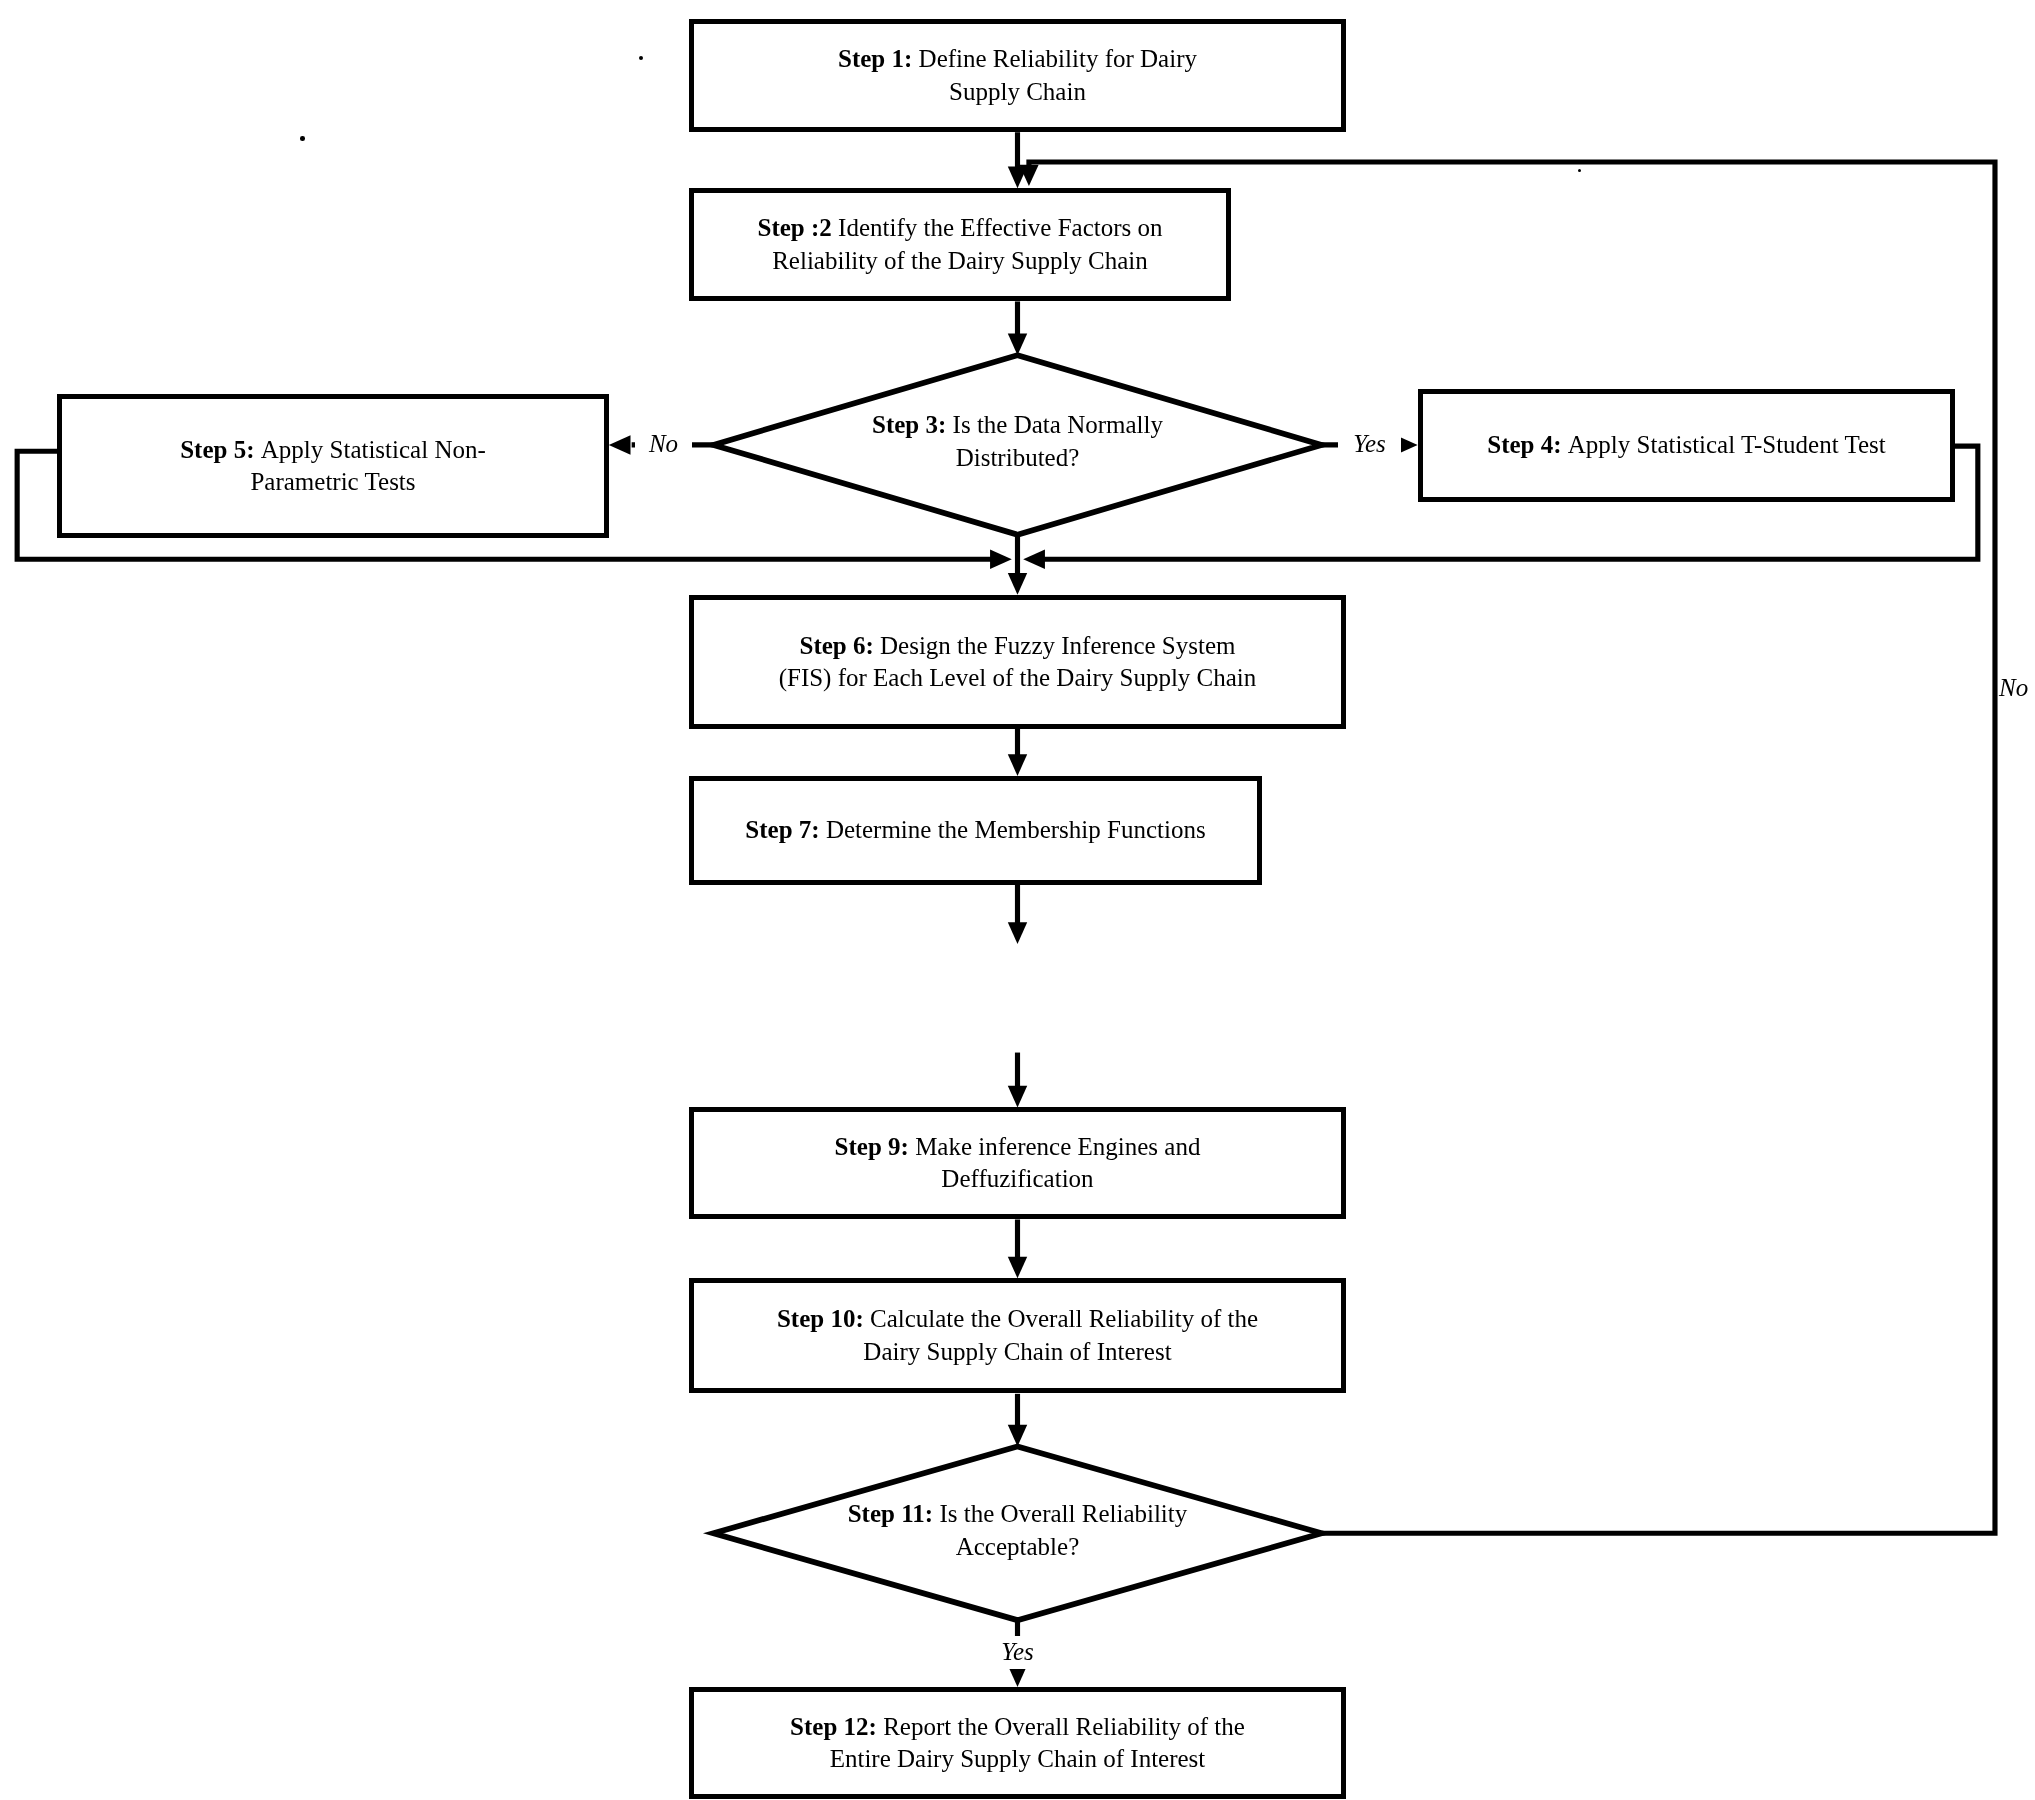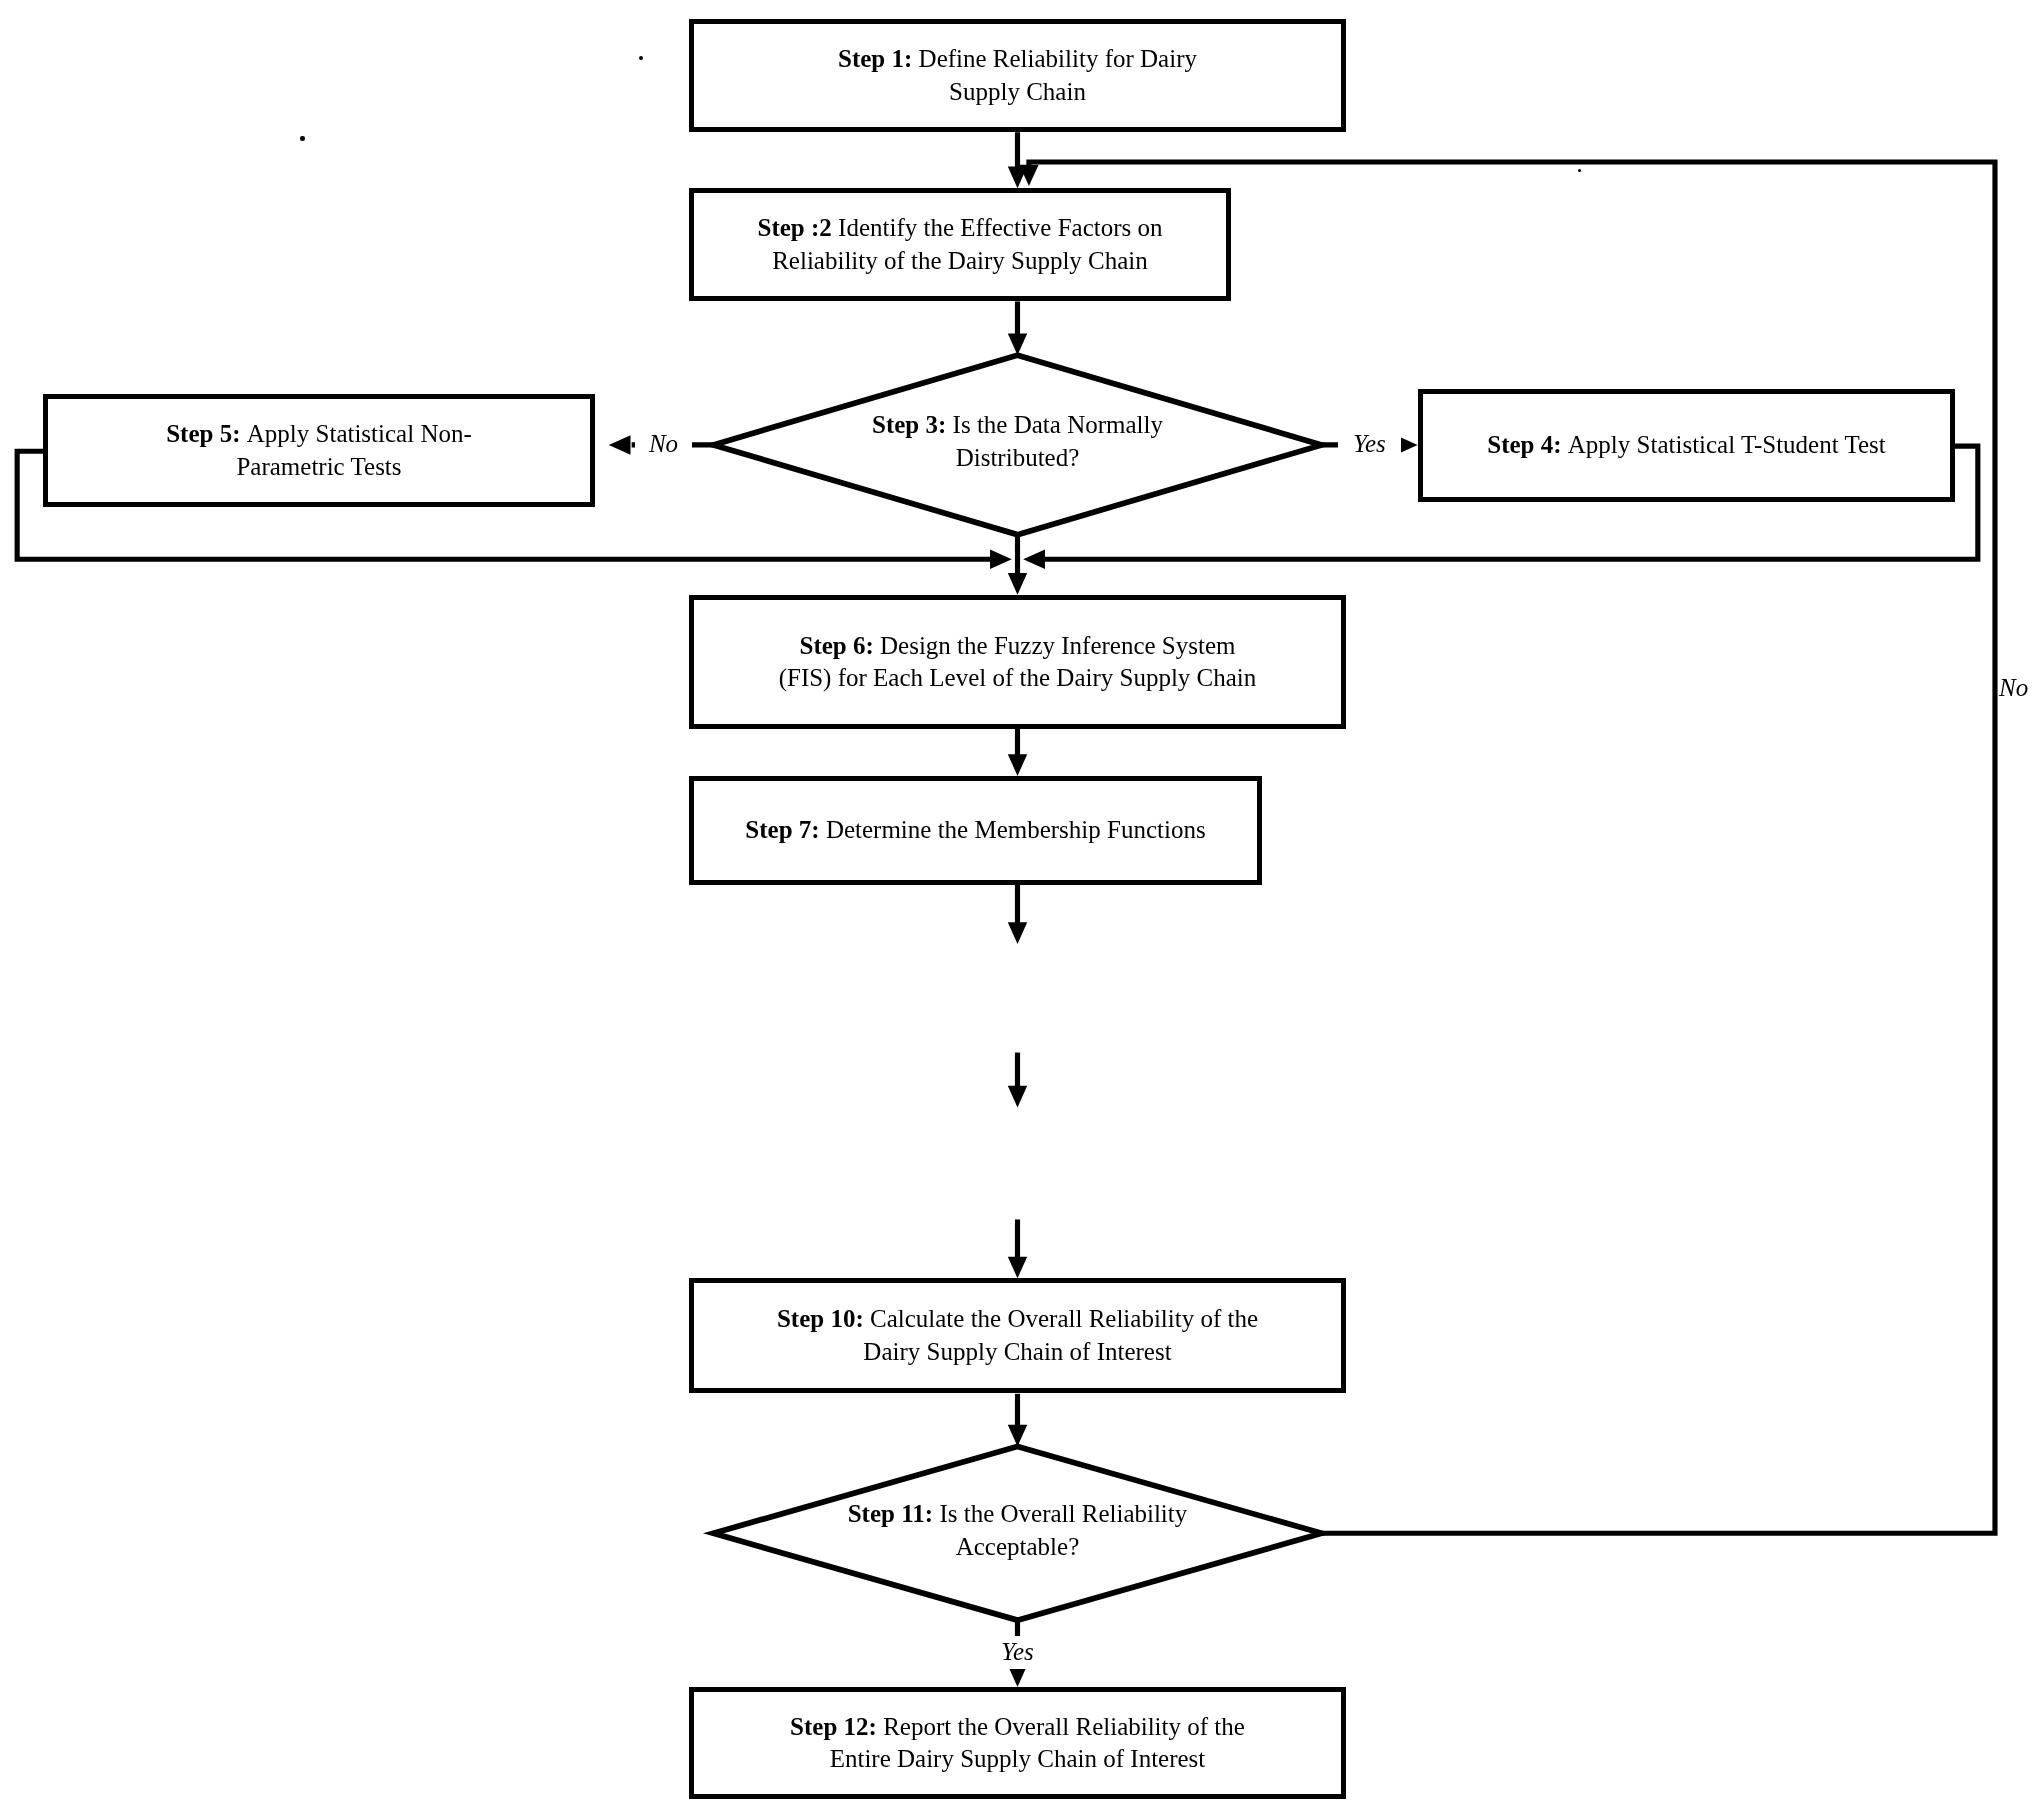--- a/index.html
+++ b/index.html
@@ -105,39 +105,43 @@
   <div class="node" style="left:689px;top:19px;width:657px;height:113px">
     <div class="node-text"><b>Step 1:</b>&nbsp;<span class="lbl">Define Reliability for Dairy
 Supply Chain</span></div>
   </div>
 
   <div class="node" style="left:689px;top:188px;width:542px;height:113px">
     <div class="node-text"><b>Step :2</b>&nbsp;<span class="lbl">Identify the Effective Factors on
 Reliability of the Dairy Supply Chain</span></div>
   </div>
 
-  <div class="node" style="left:43px;top:394px;width:552px;height:113px">
+  <div class="node" style="left:57px;top:394px;width:552px;height:144px">
     <div class="node-text"><b>Step 5:</b>&nbsp;<span class="lbl">Apply Statistical Non-
 Parametric Tests</span></div>
   </div>
 
   <div class="node" style="left:1418px;top:389px;width:537px;height:113px">
     <div class="node-text"><b>Step 4:</b>&nbsp;<span class="lbl">Apply Statistical T-Student Test</span></div>
   </div>
 
   <div class="node" style="left:689px;top:595px;width:657px;height:134px">
     <div class="node-text"><b>Step 6:</b>&nbsp;<span class="lbl">Design the Fuzzy Inference System
 (FIS) for Each Level of the Dairy Supply Chain</span></div>
   </div>
 
   <div class="node" style="left:689px;top:776px;width:573px;height:109px">
     <div class="node-text"><b>Step 7:</b>&nbsp;<span class="lbl">Determine the Membership Functions</span></div>
   </div>
 
 
+  <div class="node" style="left:689px;top:1107px;width:657px;height:112px">
+    <div class="node-text"><b>Step 9:</b>&nbsp;<span class="lbl">Make inference Engines and
+Deffuzification</span></div>
+  </div>
 
   <div class="node" style="left:689px;top:1278px;width:657px;height:115px">
     <div class="node-text"><b>Step 10:</b>&nbsp;<span class="lbl">Calculate the Overall Reliability of the
 Dairy Supply Chain of Interest</span></div>
   </div>
 
   <div class="node" style="left:689px;top:1687px;width:657px;height:112px">
     <div class="node-text"><b>Step 12:</b>&nbsp;<span class="lbl">Report the Overall Reliability of the
 Entire Dairy Supply Chain of Interest</span></div>
   </div>

